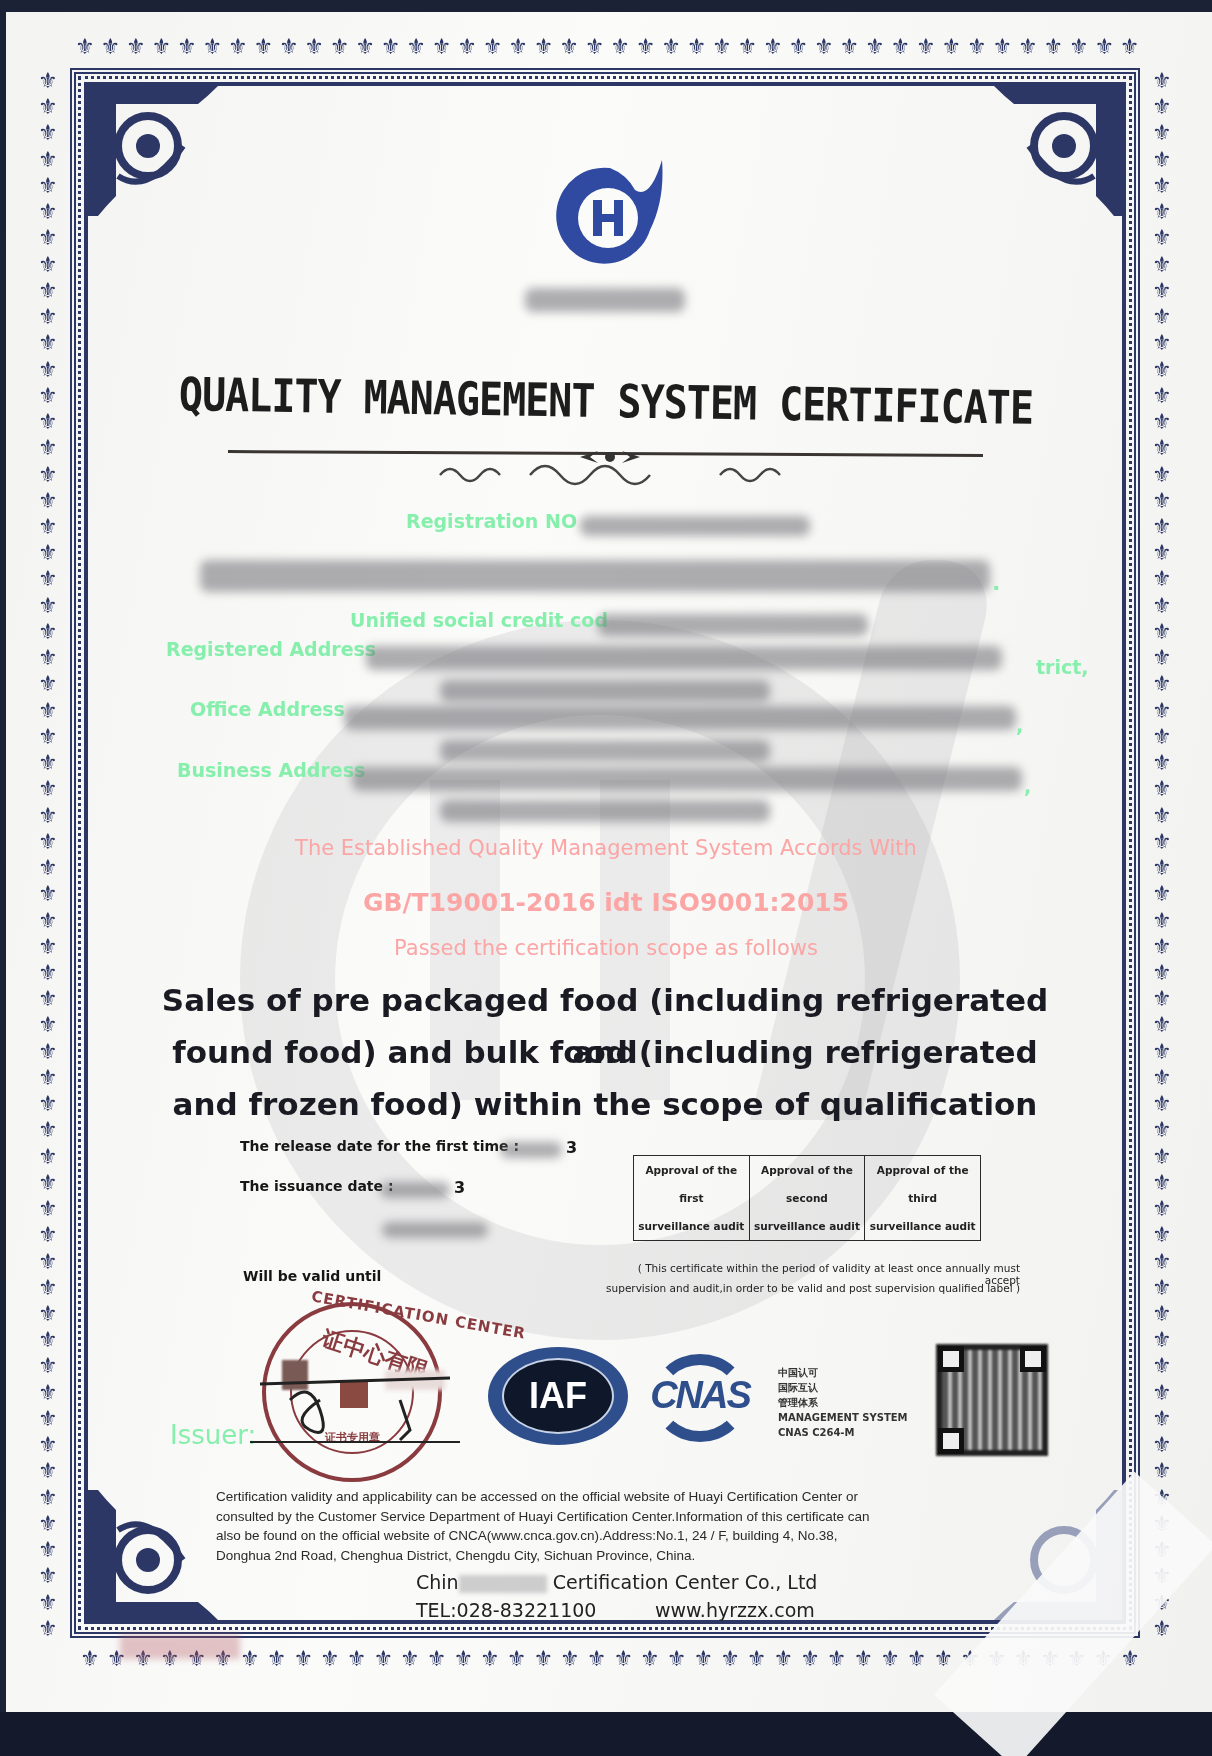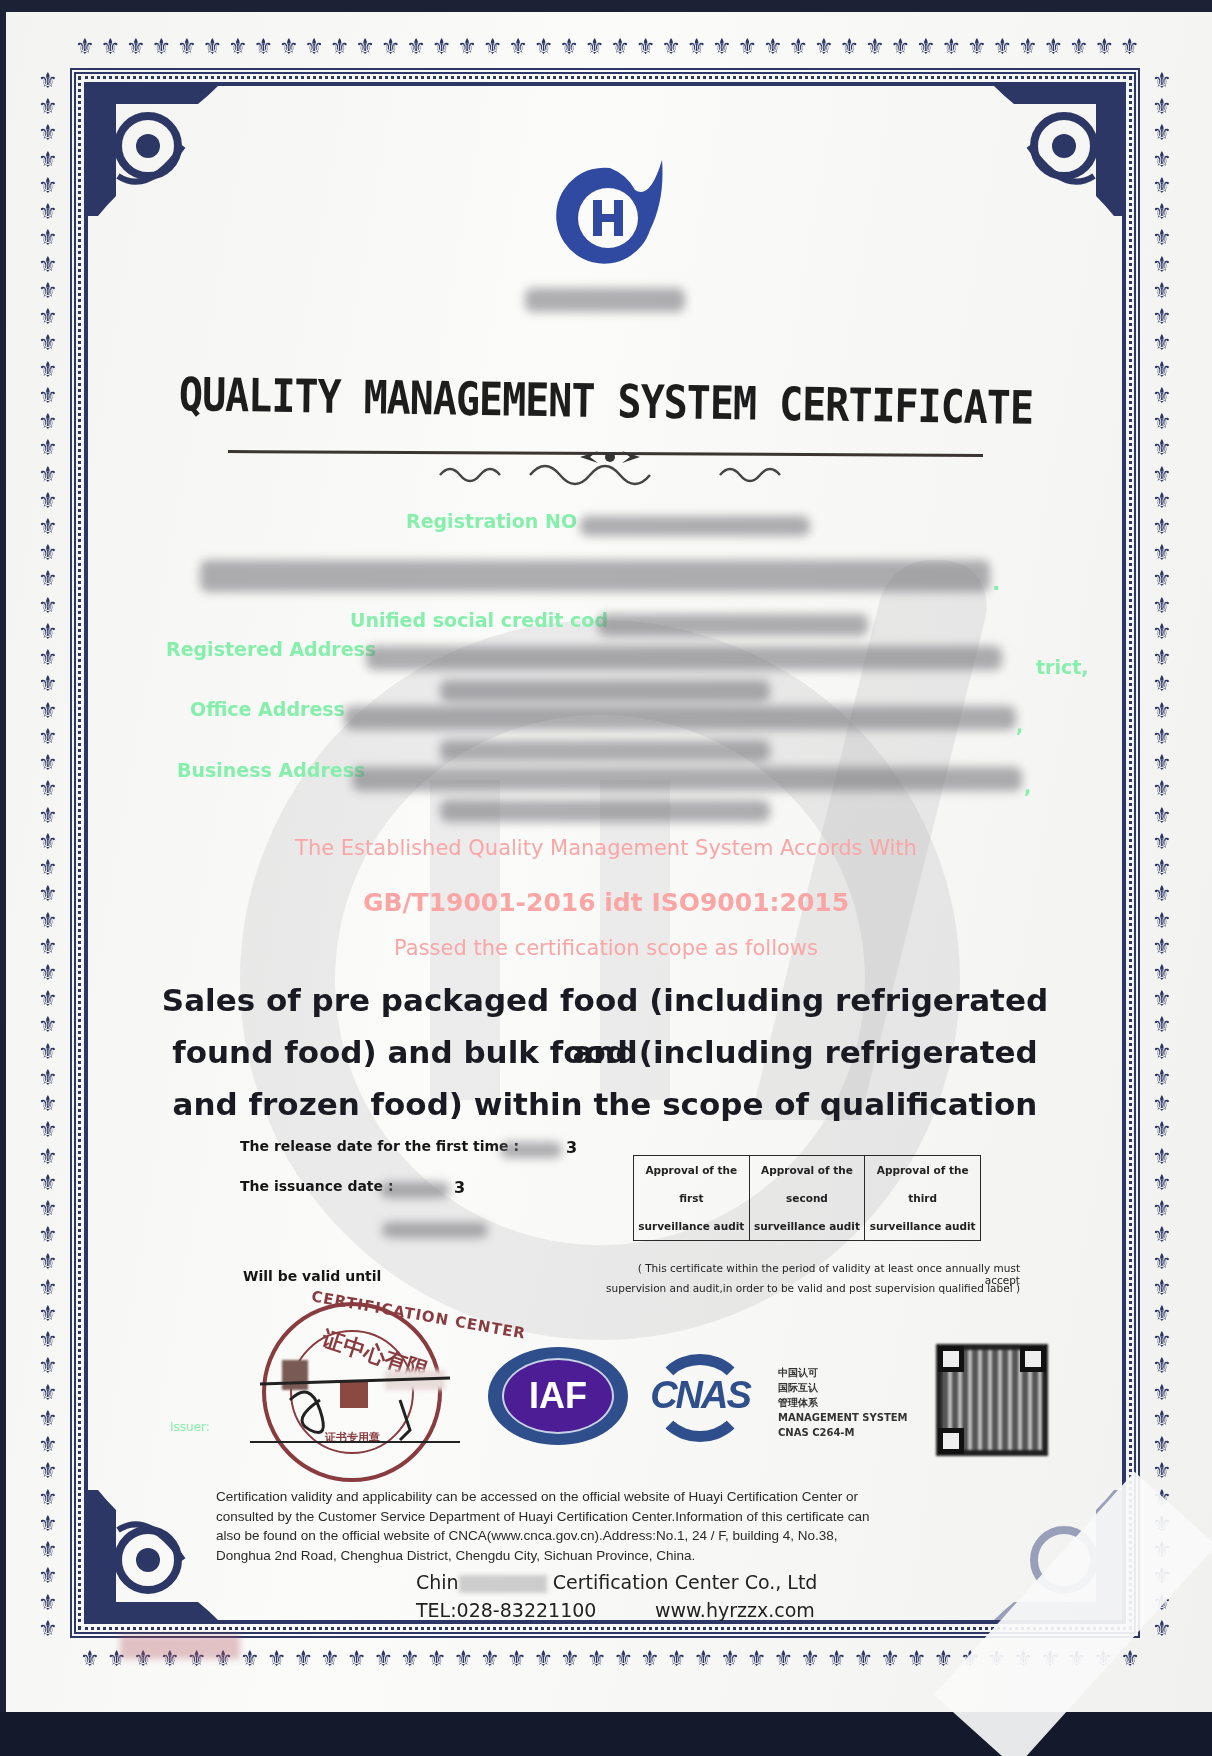--- a/index.html
+++ b/index.html
@@ -40,21 +40,21 @@
   .scope { position:absolute; left:140px; width:930px; text-align:center; font-weight:bold; font-size:31px; color:#1a1a22; line-height:52px; }
   .small-label { position:absolute; font-weight:bold; font-size:14px; color:#161616; }
   table.audit { position:absolute; left:633px; top:1155px; width:348px; height:74px; border-collapse:collapse; }
   table.audit td { border:1.5px solid #2a2a2a; text-align:center; vertical-align:middle; font-size:10.5px; font-weight:bold; color:#222; line-height:28px; padding:0 3px; width:33%; }
   .note { position:absolute; left:600px; width:420px; font-size:10.5px; font-weight:normal; color:#222; text-align:right; }
   .stamp { position:absolute; left:262px; top:1302px; width:180px; height:180px; border:4px solid #8a3b3f; border-radius:50%; box-sizing:border-box; }
   .stamp-inner { position:absolute; left:290px; top:1330px; width:124px; height:124px; border:2px solid #8a3b3f; border-radius:50%; box-sizing:border-box; }
   .stamp-text { position:absolute; color:#8a3b3f; font-weight:bold; }
   .issuer-line { position:absolute; left:250px; top:1441px; width:210px; height:2px; background:#222; }
   .iaf { position:absolute; left:488px; top:1347px; width:140px; height:98px; border-radius:50%; background:#2f4f8c; display:flex; align-items:center; justify-content:center; }
-  .iaf-inner { width:108px; height:72px; border-radius:50%; background:#4c1d95; border:2px solid #c7d2e6; display:flex; align-items:center; justify-content:center; color:#fff; font-weight:bold; font-size:36px; font-family:"Liberation Sans",sans-serif; }
+  .iaf-inner { width:108px; height:72px; border-radius:50%; background:#0f172a; border:2px solid #c7d2e6; display:flex; align-items:center; justify-content:center; color:#fff; font-weight:bold; font-size:36px; font-family:"Liberation Sans",sans-serif; }
   .cnas { position:absolute; left:642px; top:1354px; width:116px; height:90px; }
   .cnas-ring { position:absolute; left:10px; top:0; width:96px; height:88px; border-radius:50%; border:11px solid #2f4f8c; border-left-color:transparent; border-right-color:transparent; box-sizing:border-box; }
   .cnas-text { position:absolute; left:0; top:20px; width:116px; text-align:center; font-family:"Liberation Sans",sans-serif; font-style:italic; font-weight:bold; font-size:38px; color:#2f4f8c; letter-spacing:-2px; }
   .cnas-info { position:absolute; left:778px; top:1365px; font-size:10px; font-weight:bold; color:#333; line-height:15px; }
   .qr { position:absolute; left:936px; top:1344px; width:112px; height:112px; border:6px solid #222; box-sizing:border-box; background:repeating-linear-gradient(90deg,#555 0 6px,#bbb 6px 10px); filter:blur(1.2px); }
   .qr-corner { position:absolute; width:26px; height:26px; border:5px solid #111; background:#eee; box-sizing:border-box; }
   .footer-text { position:absolute; left:216px; top:1487px; width:680px; font-family:"Liberation Sans Narrow","Liberation Sans",sans-serif; font-size:13.5px; color:#2a2a2a; line-height:19.5px; }
   .company { position:absolute; left:416px; top:1571px; font-size:19px; color:#222; }
   .tel { position:absolute; left:416px; top:1599px; font-size:19px; color:#222; }
   .web { position:absolute; left:655px; top:1599px; font-size:19px; color:#222; }
@@ -403,21 +403,21 @@
 <div class="stamp-inner"></div>
 <div class="stamp-text" style="left:310px; top:1306px; font-size:15px; transform:rotate(10deg); letter-spacing:1px;">CERTIFICATION CENTER</div>
 <div class="stamp-text" style="left:320px; top:1340px; font-size:22px; transform:rotate(18deg);">证中心有限</div>
 <div class="stamp-text" style="left:325px; top:1430px; font-size:11px;">证书专用章</div>
 <div style="position:absolute; left:282px; top:1360px; width:26px; height:30px; background:#7a5a54; filter:blur(1px);"></div>
 <div style="position:absolute; left:340px; top:1382px; width:28px; height:26px; background:#8a4a42;"></div>
 <div style="position:absolute; left:385px; top:1370px; width:60px; height:20px; background:#e8dcda; filter:blur(2px);"></div>
 <svg style="position:absolute; left:250px; top:1370px; width:210px; height:80px;" viewBox="0 0 210 80">
   <path d="M10 14 L200 8 M40 30 Q60 10 70 40 Q80 70 60 60 Q40 50 70 30 M150 30 L160 60 L150 70" stroke="#222" stroke-width="3" fill="none"></path>
 </svg>
-<div class="label" style="left:170px; top:1420px; font-weight:normal; font-size:12px;">Issuer:</div>
+<div class="label" style="left:170px; top:1420px; font-weight:normal; font-size:26px;">Issuer:</div>
 <div class="issuer-line"></div>
 
 <div class="iaf">
   <div class="iaf-inner">IAF</div>
 </div>
 <div class="cnas">
   <div class="cnas-ring"></div>
   <div class="cnas-text">CNAS</div>
 </div>
 <div class="cnas-info">

